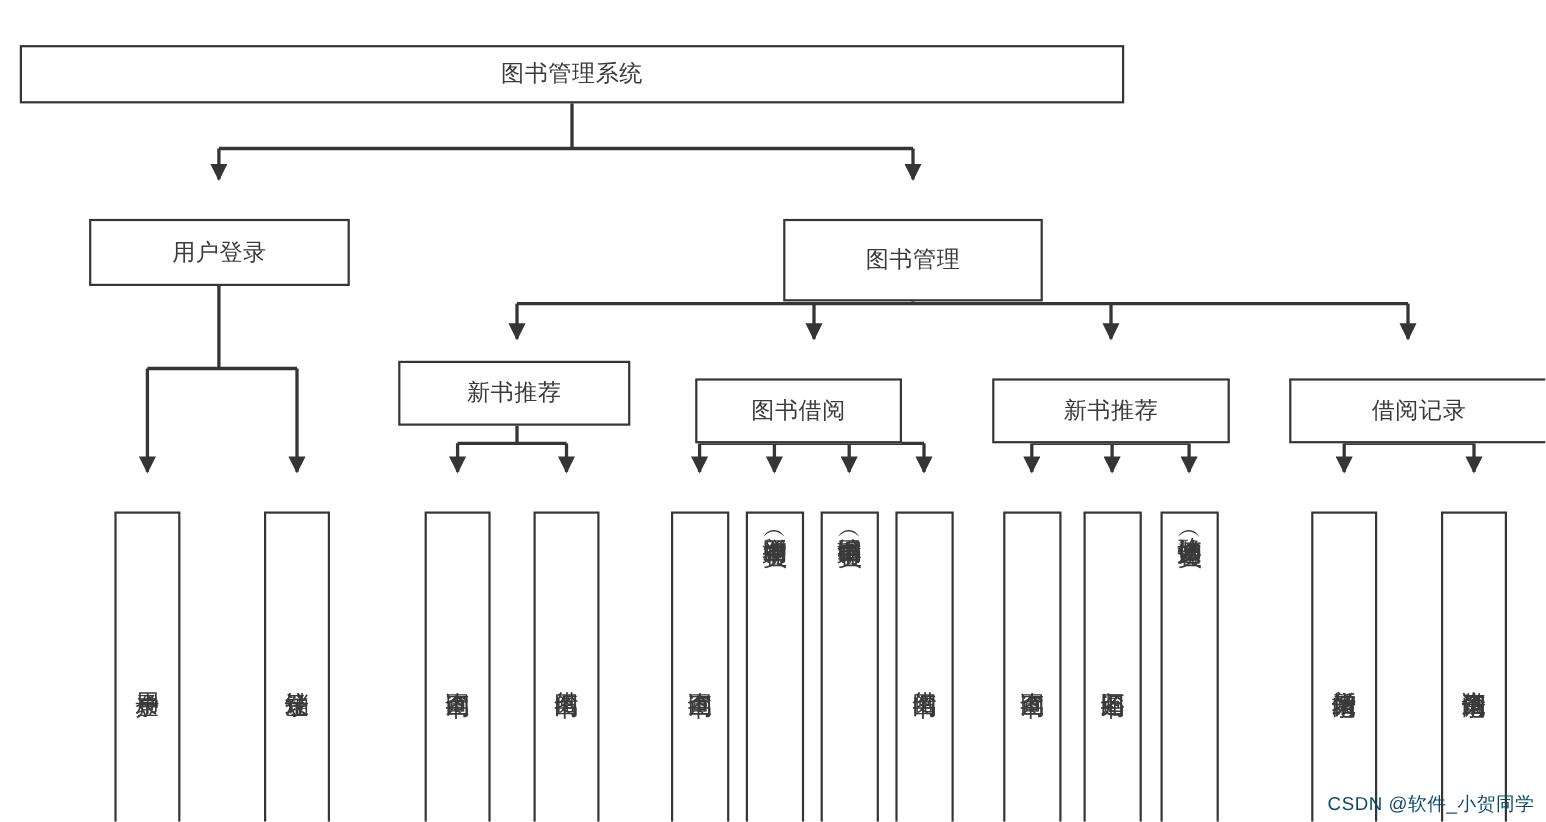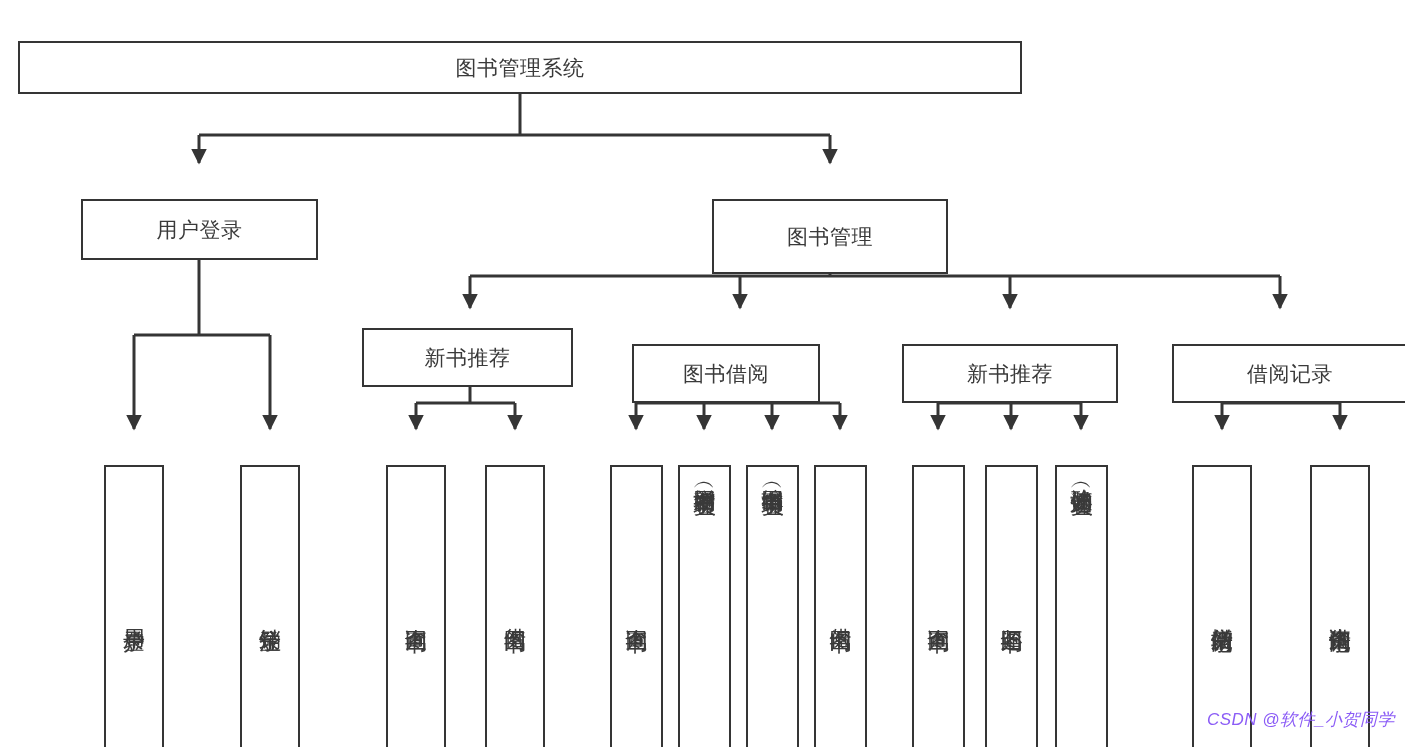--- a/index.html
+++ b/index.html
@@ -55,27 +55,26 @@
     white-space: normal;
     max-height: 100%;
   }
   .node.vertical.centered {
     align-items: center;
     padding-top: 0;
   }
   #watermark {
     position: absolute;
     right: 10px;
-    bottom: 16px;
+    bottom: 5px;
     font-size: 17px;
-    color: #8b5cf6;
+    color: #0c4a6e;
     letter-spacing: 0.5px;
     white-space: nowrap;
     pointer-events: none;
-    font-style: italic;
   }
 </style>
 </head>
 <body>
 
 <div id="canvas">
 
   <svg id="edges" viewBox="0 0 1405 747" xmlns="http://www.w3.org/2000/svg">
     <defs>
       <marker id="arrow" viewBox="0 0 10 10" refX="9" refY="5" markerWidth="5.2" markerHeight="5.2" orient="auto-start-reverse">

